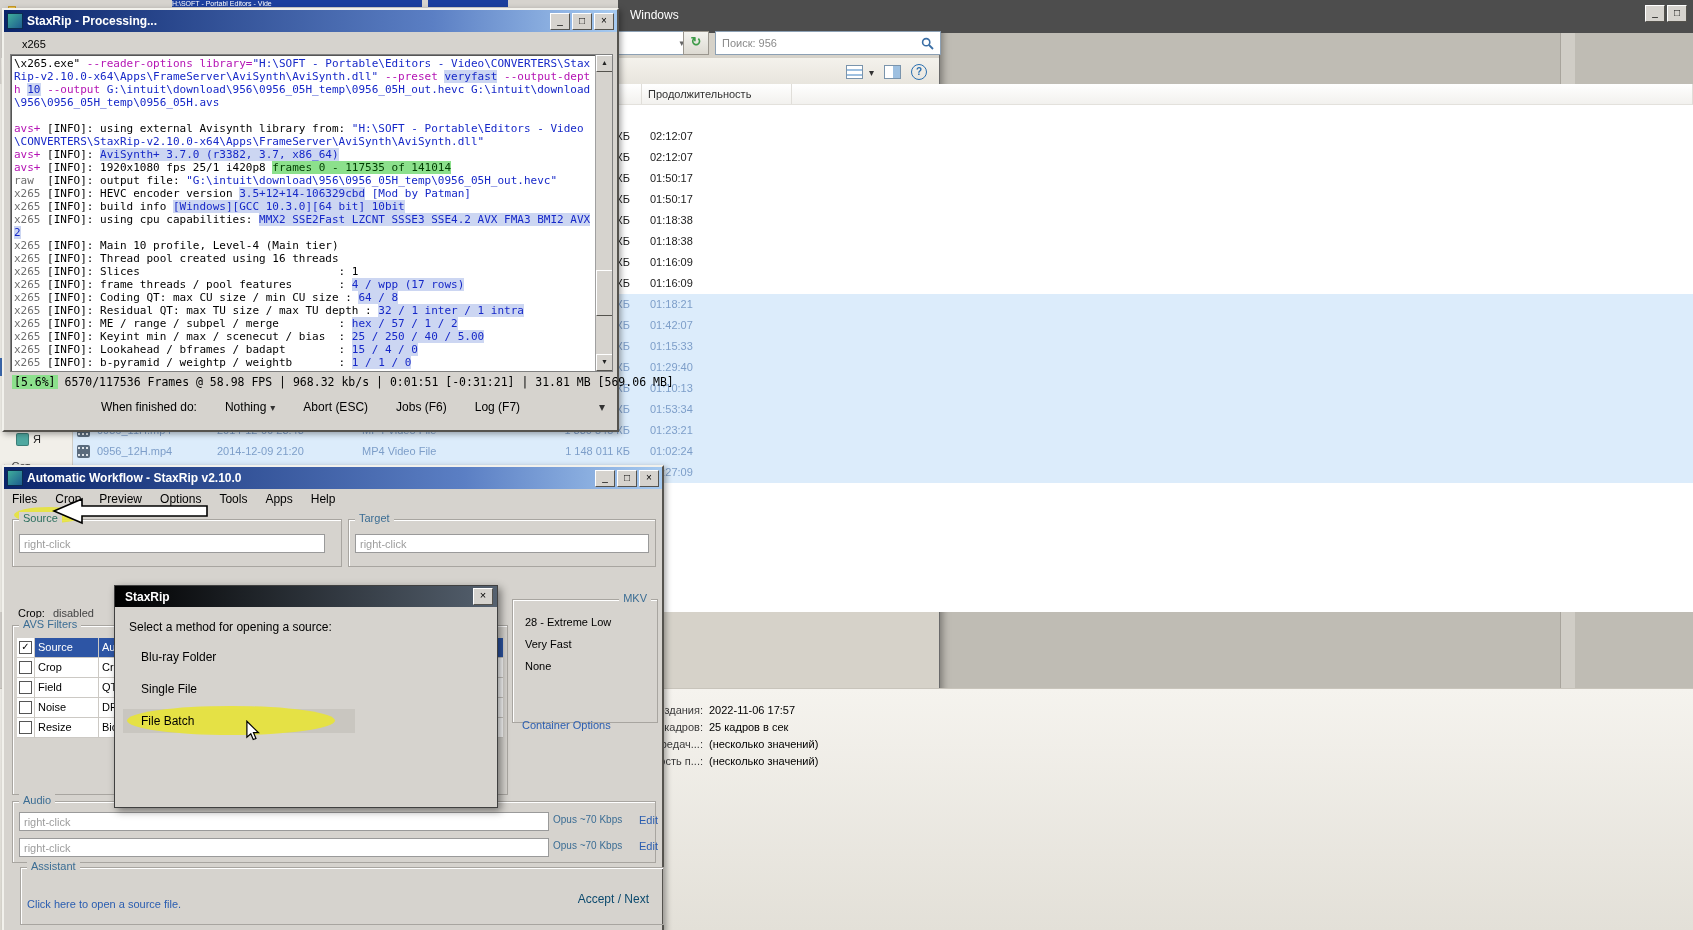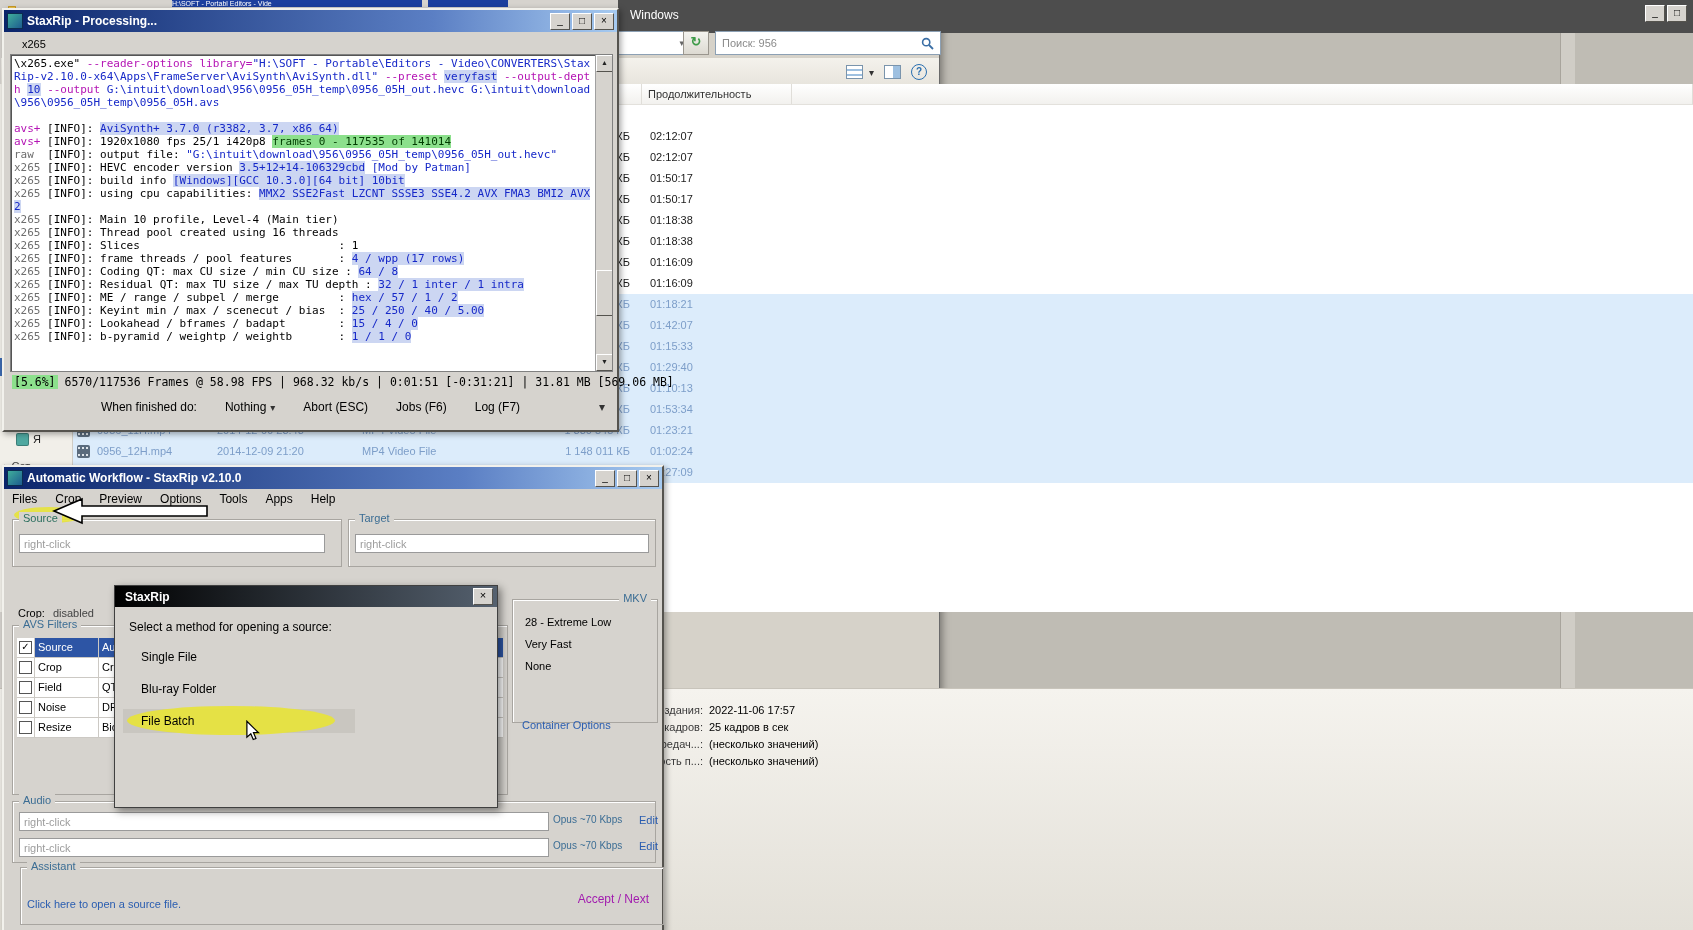--- a/index.html
+++ b/index.html
@@ -51,21 +51,21 @@
   .avs-row.avs-sel .avs-name,.avs-row.avs-sel .avs-val{background:#2d55a5;color:#fff;height:19px;line-height:19px;}
   .avs-cbc{display:flex;justify-content:center;border-right:1px solid #ccc9c4;height:19px;align-items:center;background:#fff;}
   .avs-name{padding-left:3px;border-right:1px solid #ccc9c4;height:19px;line-height:19px;}
   .avs-val{padding-left:3px;height:19px;line-height:19px;overflow:hidden;white-space:nowrap;}
   .cb{width:11px;height:11px;background:#fff;border:1px solid #555;font-size:10px;line-height:10px;text-align:center;color:#000;}
   .mkv-item{position:absolute;left:12px;font-size:11px;color:#000;}
   .blue-link{color:#2a5db0;font-size:11px;cursor:default;}
   .audio-row{position:absolute;left:6px;right:6px;height:18px;}
   .codec-lbl{position:absolute;left:534px;top:2px;font-size:10px;color:#3b6d94;white-space:nowrap;}
   .edit-lnk{position:absolute;left:620px;top:2px;}
-  .accept{position:absolute;right:14px;top:24px;font-size:12px;color:#a21caf;}
+  .accept{position:absolute;right:14px;top:24px;font-size:12px;color:#0c4a6e;}
 
   
   #source-arrow{position:absolute;left:52px;top:497px;z-index:60;}
 
   
   #dlg{position:absolute;left:114px;top:585px;width:382px;height:221px;background:#d6d3ce;border:1px solid #404040;box-shadow:3px 3px 8px rgba(0,0,0,.45);z-index:70;}
   .dcap{height:21px;background:linear-gradient(90deg,#000,#55616f);display:flex;align-items:center;padding:0 4px 0 10px;color:#fff;font-size:12px;font-weight:bold;}
   .dtitle{flex:1;}
   .dclose{width:18px;height:15px;background:#d6d3ce;border:1px solid;border-color:#fff #55534e #55534e #fff;color:#000;font-size:11px;line-height:13px;text-align:center;font-weight:normal;}
   .dprompt{margin:13px 0 0 14px;font-size:12px;color:#000;}
@@ -590,20 +590,21 @@
         <span class="wbtn">_</span>
         <span class="wbtn">□</span>
         <span class="wbtn">×</span>
       </span>
     </div>
     <div class="ptab">x265</div>
     <div class="console">
       <div id="console-body">
           <div class="cline"><span class="c-k">\x265.exe" </span><span class="c-m">--reader-options </span><span class="c-m">library=</span><span class="c-b">"H:\SOFT - Portable\Editors - Video\CONVERTERS\StaxRip-v2.10.0-x64\Apps\FrameServer\AviSynth\AviSynth.dll"</span><span class="c-k"> </span><span class="c-m">--preset </span><span class="c-bb">veryfast</span><span class="c-k"> </span><span class="c-m">--output-depth </span><span class="c-bb">10</span><span class="c-k"> </span><span class="c-m">--output </span><span class="c-b">G:\intuit\download\956\0956_05H_temp\0956_05H_out.hevc</span><span class="c-k"> </span><span class="c-b">G:\intuit\download\956\0956_05H_temp\0956_05H.avs</span></div>
           <div class="cline"><span class="c-k"> </span></div>
+          <div class="cline"><span class="c-m">avs+</span><span class="c-k"> [INFO]: using external Avisynth library from: </span><span class="c-b">"H:\SOFT - Portable\Editors - Video\CONVERTERS\StaxRip-v2.10.0-x64\Apps\FrameServer\AviSynth\AviSynth.dll"</span></div>
           <div class="cline"><span class="c-m">avs+</span><span class="c-k"> [INFO]: </span><span class="c-bb">AviSynth+ 3.7.0 (r3382, 3.7, x86_64)</span></div>
           <div class="cline"><span class="c-m">avs+</span><span class="c-k"> [INFO]: 1920x1080 fps 25/1 i420p8 </span><span class="c-gb">frames 0 - 117535 of 141014</span></div>
           <div class="cline"><span class="c-g">raw  </span><span class="c-k">[INFO]: output file: </span><span class="c-b">"G:\intuit\download\956\0956_05H_temp\0956_05H_out.hevc"</span></div>
           <div class="cline"><span class="c-g">x265</span><span class="c-k"> [INFO]: HEVC encoder version </span><span class="c-bb">3.5+12+14-106329cbd</span><span class="c-k"> </span><span class="c-b">[Mod by Patman]</span></div>
           <div class="cline"><span class="c-g">x265</span><span class="c-k"> [INFO]: build info </span><span class="c-bb">[Windows][GCC 10.3.0][64 bit] 10bit</span></div>
           <div class="cline"><span class="c-g">x265</span><span class="c-k"> [INFO]: using cpu capabilities: </span><span class="c-bb">MMX2 SSE2Fast LZCNT SSSE3 SSE4.2 AVX FMA3 BMI2 AVX2</span></div>
           <div class="cline"><span class="c-g">x265</span><span class="c-k"> [INFO]: Main 10 profile, Level-4 (Main tier)</span></div>
           <div class="cline"><span class="c-g">x265</span><span class="c-k"> [INFO]: Thread pool created using 16 threads</span></div>
           <div class="cline"><span class="c-g">x265</span><span class="c-k"> [INFO]: Slices                              : 1</span></div>
           <div class="cline"><span class="c-g">x265</span><span class="c-k"> [INFO]: frame threads / pool features       : </span><span class="c-bb">4 / wpp (17 rows)</span></div>
@@ -746,22 +747,22 @@
   <svg id="source-arrow" width="158" height="28" viewBox="0 0 158 28">
     <polygon points="2,14 30,2 30,9 155,9 155,19 30,19 30,26" fill="#ffffff" stroke="#000000" stroke-width="1.6"></polygon>
   </svg>
 
   <div id="dlg">
     <div class="dcap">
       <span class="dtitle">StaxRip</span>
       <span class="dclose">×</span>
     </div>
     <div class="dprompt">Select a method for opening a source:</div>
+    <div class="dopt">Blu-ray Folder</div>
     <div class="dopt">Single File</div>
-    <div class="dopt">Blu-ray Folder</div>
     <div class="dopt">
       <div class="hotband"></div>
       <div class="hotellipse"></div>
       <span class="hottext">File Batch</span>
       <svg class="cursor" width="16" height="22" viewBox="0 0 12 18">
         <path d="M1 1 L1 14 L4.2 11.2 L6.2 16 L8.4 15.1 L6.4 10.4 L10.5 10.4 Z" fill="#ffffff" stroke="#000000" stroke-width="1"></path>
       </svg>
     </div>
   </div>
 

